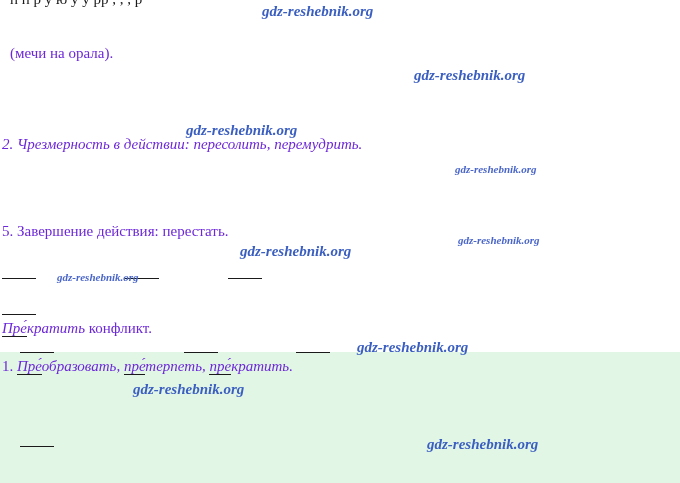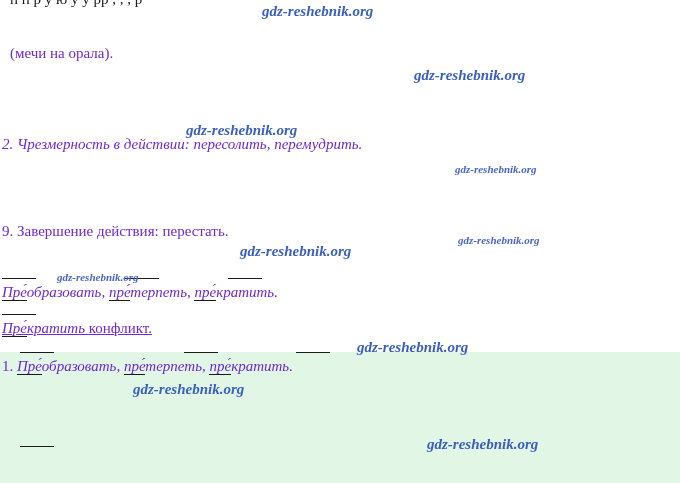--- a/index.html
+++ b/index.html
@@ -81,31 +81,28 @@
   <div class="green-band" style="top:352px;height:131px;"></div>
 
   <div class="cut-top">
     <span>п   п   р   у   ю   у           у   рр         ,         ,               ,   р</span>
   </div>
 
   <div class="txt" style="left:10px;top:45px;">(мечи на орала).</div>
 
   <div class="txt" style="left:2px;top:136px;font-style:italic;">2. Чрезмерность в действии: пересолить, перемудрить.</div>
 
-  <div class="txt" style="left:2px;top:223px;">9. Завершение действия: перестать.</div>
+  <div class="txt" style="left:2px;top:223px;">5. Завершение действия: перестать.</div>
 
-  <div class="txt ital" style="left:2px;top:284px;">
-    <span class="ul-prefix">Пре</span><span>́</span><span>образовать</span><span>, </span><span class="ul-prefix">пре</span><span>́</span><span>терпеть</span><span>, </span><span class="ul-prefix">пре</span><span>́</span><span>кратить</span><span>.</span>
-  </div>
 
   <div class="dash-line" style="left:2px;top:278px;width:34px;"></div>
   <div class="dash-line" style="left:125px;top:278px;width:34px;"></div>
   <div class="dash-line" style="left:228px;top:278px;width:34px;"></div>
 
-  <div class="txt ital" style="left:2px;top:320px;text-decoration:underline;">
+  <div class="txt ital" style="left:2px;top:320px;">
     <span class="ul-prefix">Пре</span><span>́</span><span>кратить</span><span class="noital" style="font-style:normal"> конфликт.</span>
   </div>
   <div class="dash-line" style="left:2px;top:314px;width:34px;"></div>
 
   <div class="txt ital" style="left:2px;top:358px;">
     <span style="font-style:normal">1. </span><span class="ul-prefix">Пре</span><span>́</span><span>образовать</span><span>, </span><span class="ul-prefix">пре</span><span>́</span><span>терпеть</span><span>, </span><span class="ul-prefix">пре</span><span>́</span><span>кратить</span><span>.</span>
   </div>
   <div class="dash-line" style="left:20px;top:352px;width:34px;"></div>
   <div class="dash-line" style="left:184px;top:352px;width:34px;"></div>
   <div class="dash-line" style="left:296px;top:352px;width:34px;"></div>

